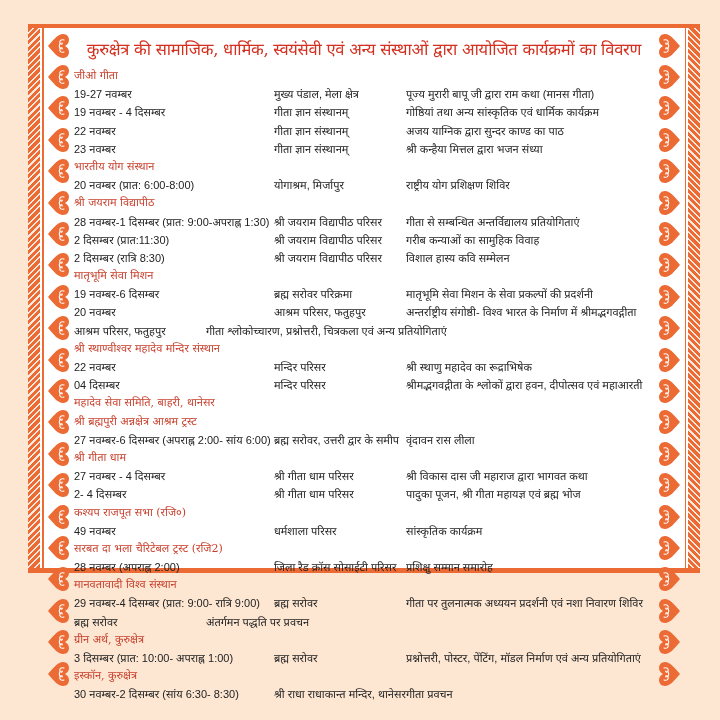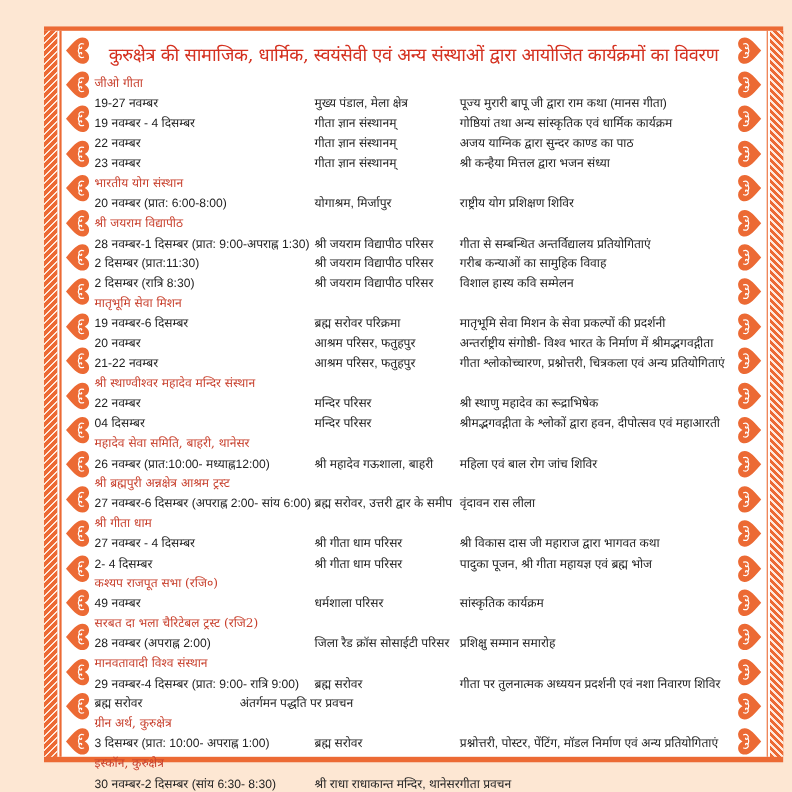--- a/index.html
+++ b/index.html
@@ -1,17 +1,17 @@
 <!DOCTYPE html>
 <html><head>
 <meta charset="utf-8">
 <style>
   html, body { margin:0; padding:0; }
   body { width:720px; height:720px; background:#fde7d3; position:relative; overflow:hidden; font-family:"DejaVu Sans","Liberation Sans",sans-serif; }
-  .frame { position:absolute; left:40px; top:24px; width:672px; height:669px; background:#ffffff; box-sizing:border-box; border-top:4px solid #ec6a34; border-bottom:5px solid #ec6a34; }
+  .frame { position:absolute; left:28px; top:24px; width:672px; height:549px; background:#ffffff; box-sizing:border-box; border-top:4px solid #ec6a34; border-bottom:5px solid #ec6a34; }
   .side { position:absolute; top:0; bottom:0; width:12px; background:#ec6a34;
     background-image: repeating-linear-gradient(135deg, #ec6a34 0 3px, #ffe9dc 3px 4.5px); }
   .side.left { left:0; }
   .side.right { right:0; background-image: repeating-linear-gradient(45deg, #ec6a34 0 3px, #ffe9dc 3px 4.5px); }
   .side-line { position:absolute; top:0; bottom:0; width:1.5px; background:#ec6a34; }
   .side-line.left { left:14px; }
   .side-line.right { right:14px; }
   .hearts { position:absolute; top:2px; width:26px; display:flex; flex-direction:column; }
   .hearts.left { left:17px; }
   .hearts.right { right:17px; }
@@ -426,41 +426,35 @@
     <div class="c1">19 नवम्बर-6 दिसम्बर</div>
     <div class="c2">ब्रह्म सरोवर परिक्रमा</div>
     <div class="c3">मातृभूमि सेवा मिशन के सेवा प्रकल्पों की प्रदर्शनी</div>
   </div>
         <div class="row">
     <div class="c1">20 नवम्बर</div>
     <div class="c2">आश्रम परिसर, फतुहपुर</div>
     <div class="c3">अन्तर्राष्ट्रीय संगोष्ठी- विश्व भारत के निर्माण में श्रीमद्भगवद्गीता</div>
   </div>
         <div class="row">
-    <div class="c1">21-22 नवम्बर</div>
     <div class="c2">आश्रम परिसर, फतुहपुर</div>
     <div class="c3">गीता श्लोकोच्चारण, प्रश्नोत्तरी, चित्रकला एवं अन्य प्रतियोगिताएं</div>
   </div>
         <div class="sec">श्री स्थाण्वीश्वर महादेव मन्दिर संस्थान</div>
         <div class="row">
     <div class="c1">22 नवम्बर</div>
     <div class="c2">मन्दिर परिसर</div>
     <div class="c3">श्री स्थाणु महादेव का रूद्राभिषेक</div>
   </div>
         <div class="row">
     <div class="c1">04 दिसम्बर</div>
     <div class="c2">मन्दिर परिसर</div>
     <div class="c3">श्रीमद्भगवद्गीता के श्लोकों द्वारा हवन, दीपोत्सव एवं महाआरती</div>
   </div>
         <div class="sec">महादेव सेवा समिति, बाहरी, थानेसर</div>
-        <div class="row">
-    <div class="c1">26 नवम्बर (प्रात:10:00- मध्याह्न12:00)</div>
-    <div class="c2">श्री महादेव गऊशाला, बाहरी</div>
-    <div class="c3">महिला एवं बाल रोग जांच शिविर</div>
-  </div>
         <div class="sec">श्री ब्रह्मपुरी अन्नक्षेत्र आश्रम ट्रस्ट</div>
         <div class="row">
     <div class="c1">27 नवम्बर-6 दिसम्बर (अपराह्न 2:00- सांय 6:00)</div>
     <div class="c2">ब्रह्म सरोवर, उत्तरी द्वार के समीप</div>
     <div class="c3">वृंदावन रास लीला</div>
   </div>
         <div class="sec">श्री गीता धाम</div>
         <div class="row">
     <div class="c1">27 नवम्बर - 4 दिसम्बर</div>
     <div class="c2">श्री गीता धाम परिसर</div>

